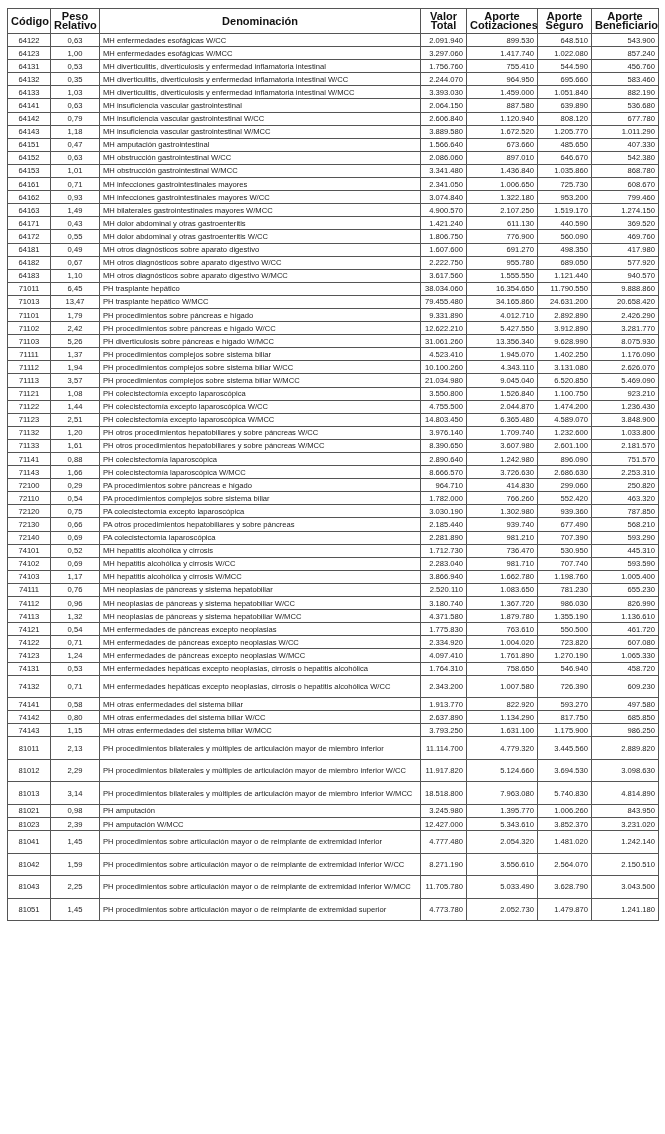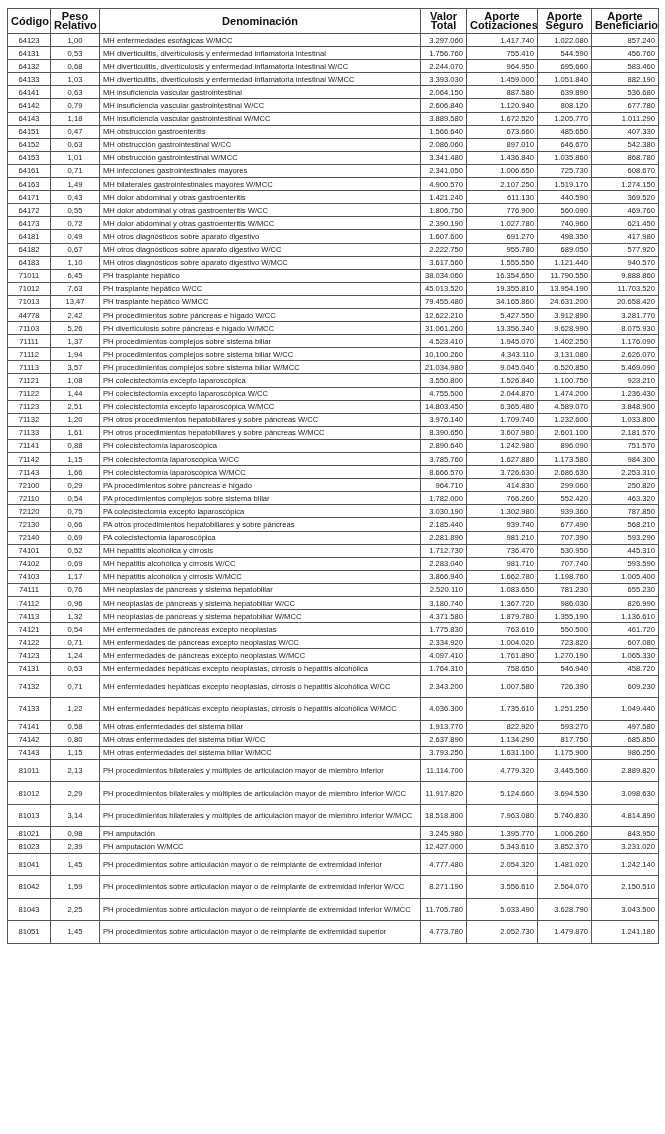--- a/index.html
+++ b/index.html
@@ -41,40 +41,49 @@
       <th><span>Peso</span><br><span>Relativo</span></th>
       <th><span>Denominación</span></th>
       <th class="num" style="text-align:center"><span>Valor</span><br><span>Total</span></th>
       <th><span>Aporte</span><br><span>Cotizaciones</span></th>
       <th><span>Aporte</span><br><span>Seguro</span></th>
       <th><span>Aporte</span><br><span>Beneficiario</span></th>
     </tr>
   </thead>
   <tbody id="tbody">
       <tr>
+    <td class="cod">64122</td>
+    <td class="peso">0,63</td>
+    <td class="den">MH enfermedades esofágicas W/CC</td>
+    <td class="num">2.091.940</td>
+    <td class="num">899.530</td>
+    <td class="num">648.510</td>
+    <td class="num">543.900</td>
+  </tr>
+      <tr>
     <td class="cod">64123</td>
     <td class="peso">1,00</td>
     <td class="den">MH enfermedades esofágicas W/MCC</td>
     <td class="num">3.297.060</td>
     <td class="num">1.417.740</td>
     <td class="num">1.022.080</td>
     <td class="num">857.240</td>
   </tr>
       <tr>
     <td class="cod">64131</td>
     <td class="peso">0,53</td>
     <td class="den">MH diverticulitis, diverticulosis y enfermedad inflamatoria intestinal</td>
     <td class="num">1.756.760</td>
     <td class="num">755.410</td>
     <td class="num">544.590</td>
     <td class="num">456.760</td>
   </tr>
       <tr>
     <td class="cod">64132</td>
-    <td class="peso">0,68</td>
+    <td class="peso">0,35</td>
     <td class="den">MH diverticulitis, diverticulosis y enfermedad inflamatoria intestinal W/CC</td>
     <td class="num">2.244.070</td>
     <td class="num">964.950</td>
     <td class="num">695.660</td>
     <td class="num">583.460</td>
   </tr>
       <tr>
     <td class="cod">64133</td>
     <td class="peso">1,03</td>
     <td class="den">MH diverticulitis, diverticulosis y enfermedad inflamatoria intestinal W/MCC</td>
@@ -106,21 +115,21 @@
     <td class="peso">1,18</td>
     <td class="den">MH insuficiencia vascular gastrointestinal W/MCC</td>
     <td class="num">3.889.580</td>
     <td class="num">1.672.520</td>
     <td class="num">1.205.770</td>
     <td class="num">1.011.290</td>
   </tr>
       <tr>
     <td class="cod">64151</td>
     <td class="peso">0,47</td>
-    <td class="den">MH obstrucción gastroenteritis</td>
+    <td class="den">MH amputación gastrointestinal</td>
     <td class="num">1.566.640</td>
     <td class="num">673.660</td>
     <td class="num">485.650</td>
     <td class="num">407.330</td>
   </tr>
       <tr>
     <td class="cod">64152</td>
     <td class="peso">0,63</td>
     <td class="den">MH obstrucción gastrointestinal W/CC</td>
     <td class="num">2.086.060</td>
@@ -140,20 +149,29 @@
       <tr>
     <td class="cod">64161</td>
     <td class="peso">0,71</td>
     <td class="den">MH infecciones gastrointestinales mayores</td>
     <td class="num">2.341.050</td>
     <td class="num">1.006.650</td>
     <td class="num">725.730</td>
     <td class="num">608.670</td>
   </tr>
       <tr>
+    <td class="cod">64162</td>
+    <td class="peso">0,93</td>
+    <td class="den">MH infecciones gastrointestinales mayores W/CC</td>
+    <td class="num">3.074.840</td>
+    <td class="num">1.322.180</td>
+    <td class="num">953.200</td>
+    <td class="num">799.460</td>
+  </tr>
+      <tr>
     <td class="cod">64163</td>
     <td class="peso">1,49</td>
     <td class="den">MH bilaterales gastrointestinales mayores W/MCC</td>
     <td class="num">4.900.570</td>
     <td class="num">2.107.250</td>
     <td class="num">1.519.170</td>
     <td class="num">1.274.150</td>
   </tr>
       <tr>
     <td class="cod">64171</td>
@@ -167,29 +185,20 @@
       <tr>
     <td class="cod">64172</td>
     <td class="peso">0,55</td>
     <td class="den">MH dolor abdominal y otras gastroenteritis W/CC</td>
     <td class="num">1.806.750</td>
     <td class="num">776.900</td>
     <td class="num">560.090</td>
     <td class="num">469.760</td>
   </tr>
       <tr>
-    <td class="cod">64173</td>
-    <td class="peso">0,72</td>
-    <td class="den">MH dolor abdominal y otras gastroenteritis W/MCC</td>
-    <td class="num">2.390.190</td>
-    <td class="num">1.027.780</td>
-    <td class="num">740.960</td>
-    <td class="num">621.450</td>
-  </tr>
-      <tr>
     <td class="cod">64181</td>
     <td class="peso">0,49</td>
     <td class="den">MH otros diagnósticos sobre aparato digestivo</td>
     <td class="num">1.607.600</td>
     <td class="num">691.270</td>
     <td class="num">498.350</td>
     <td class="num">417.980</td>
   </tr>
       <tr>
     <td class="cod">64182</td>
@@ -212,39 +221,39 @@
       <tr>
     <td class="cod">71011</td>
     <td class="peso">6,45</td>
     <td class="den">PH trasplante hepático</td>
     <td class="num">38.034.060</td>
     <td class="num">16.354.650</td>
     <td class="num">11.790.550</td>
     <td class="num">9.888.860</td>
   </tr>
       <tr>
-    <td class="cod">71012</td>
-    <td class="peso">7,63</td>
-    <td class="den">PH trasplante hepático W/CC</td>
-    <td class="num">45.013.520</td>
-    <td class="num">19.355.810</td>
-    <td class="num">13.954.190</td>
-    <td class="num">11.703.520</td>
-  </tr>
-      <tr>
     <td class="cod">71013</td>
     <td class="peso">13,47</td>
     <td class="den">PH trasplante hepático W/MCC</td>
     <td class="num">79.455.480</td>
     <td class="num">34.165.860</td>
     <td class="num">24.631.200</td>
     <td class="num">20.658.420</td>
   </tr>
       <tr>
-    <td class="cod">44778</td>
+    <td class="cod">71101</td>
+    <td class="peso">1,79</td>
+    <td class="den">PH procedimientos sobre páncreas e hígado</td>
+    <td class="num">9.331.890</td>
+    <td class="num">4.012.710</td>
+    <td class="num">2.892.890</td>
+    <td class="num">2.426.290</td>
+  </tr>
+      <tr>
+    <td class="cod">71102</td>
     <td class="peso">2,42</td>
     <td class="den">PH procedimientos sobre páncreas e hígado W/CC</td>
     <td class="num">12.622.210</td>
     <td class="num">5.427.550</td>
     <td class="num">3.912.890</td>
     <td class="num">3.281.770</td>
   </tr>
       <tr>
     <td class="cod">71103</td>
     <td class="peso">5,26</td>
@@ -329,29 +338,20 @@
       <tr>
     <td class="cod">71141</td>
     <td class="peso">0,88</td>
     <td class="den">PH colecistectomía laparoscópica</td>
     <td class="num">2.890.640</td>
     <td class="num">1.242.980</td>
     <td class="num">896.090</td>
     <td class="num">751.570</td>
   </tr>
       <tr>
-    <td class="cod">71142</td>
-    <td class="peso">1,15</td>
-    <td class="den">PH colecistectomía laparoscópica W/CC</td>
-    <td class="num">3.785.760</td>
-    <td class="num">1.627.880</td>
-    <td class="num">1.173.580</td>
-    <td class="num">984.300</td>
-  </tr>
-      <tr>
     <td class="cod">71143</td>
     <td class="peso">1,66</td>
     <td class="den">PH colecistectomía laparoscópica W/MCC</td>
     <td class="num">8.666.570</td>
     <td class="num">3.726.630</td>
     <td class="num">2.686.630</td>
     <td class="num">2.253.310</td>
   </tr>
       <tr>
     <td class="cod">72100</td>
@@ -490,29 +490,20 @@
   </tr>
       <tr class="tall">
     <td class="cod">74132</td>
     <td class="peso">0,71</td>
     <td class="den">MH enfermedades hepáticas excepto neoplasias, cirrosis o hepatitis alcohólica W/CC</td>
     <td class="num">2.343.200</td>
     <td class="num">1.007.580</td>
     <td class="num">726.390</td>
     <td class="num">609.230</td>
   </tr>
-      <tr class="tall">
-    <td class="cod">74133</td>
-    <td class="peso">1,22</td>
-    <td class="den">MH enfermedades hepáticas excepto neoplasias, cirrosis o hepatitis alcohólica W/MCC</td>
-    <td class="num">4.036.300</td>
-    <td class="num">1.735.610</td>
-    <td class="num">1.251.250</td>
-    <td class="num">1.049.440</td>
-  </tr>
       <tr>
     <td class="cod">74141</td>
     <td class="peso">0,58</td>
     <td class="den">MH otras enfermedades del sistema biliar</td>
     <td class="num">1.913.770</td>
     <td class="num">822.920</td>
     <td class="num">593.270</td>
     <td class="num">497.580</td>
   </tr>
       <tr>

